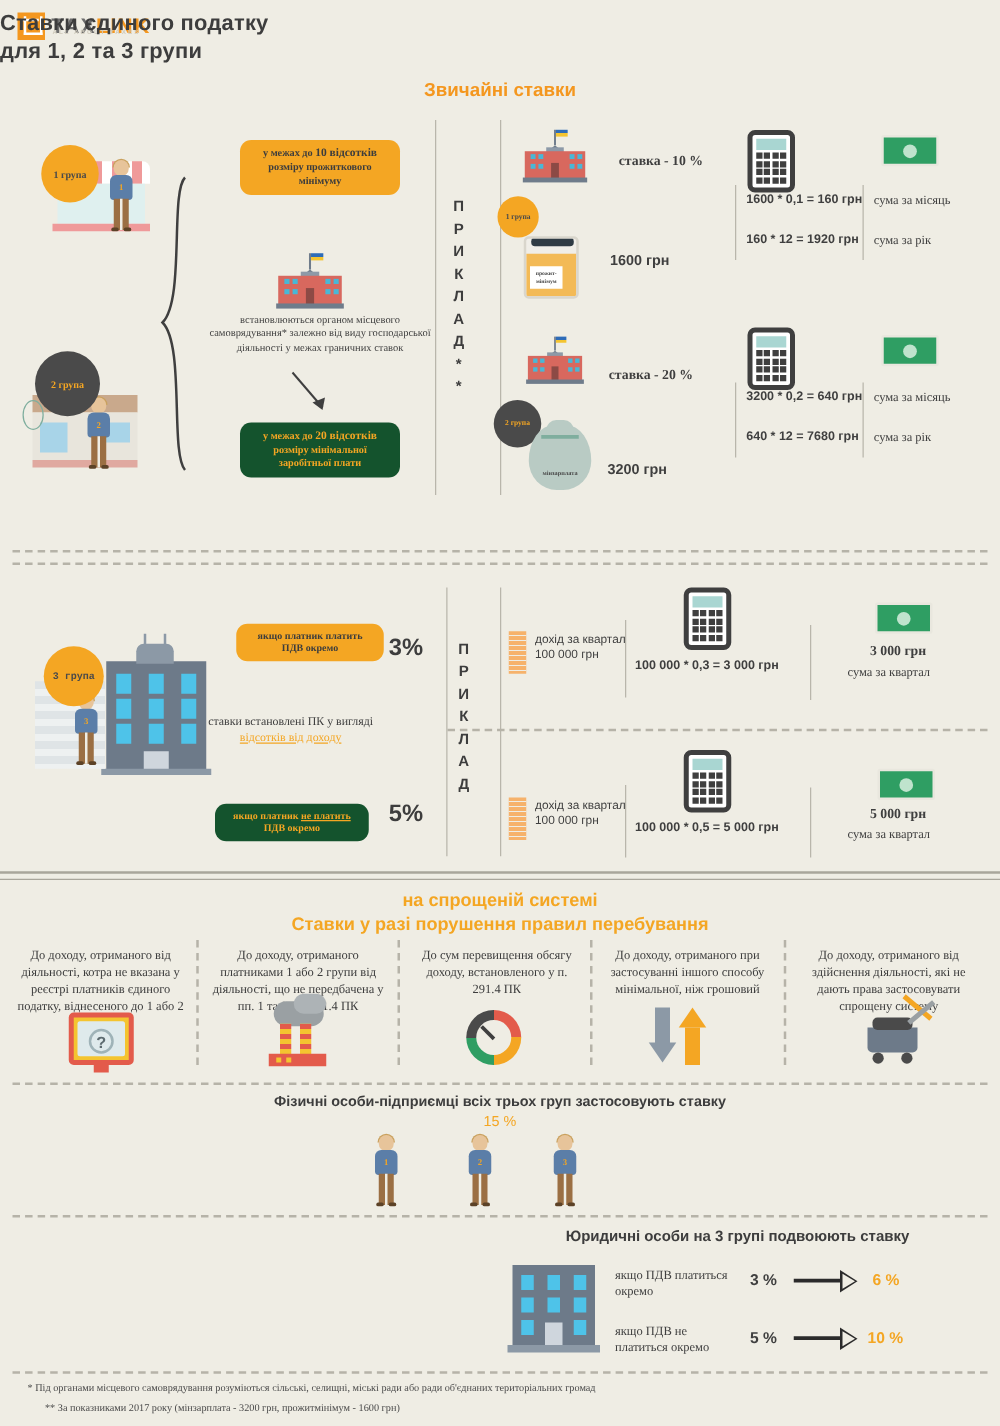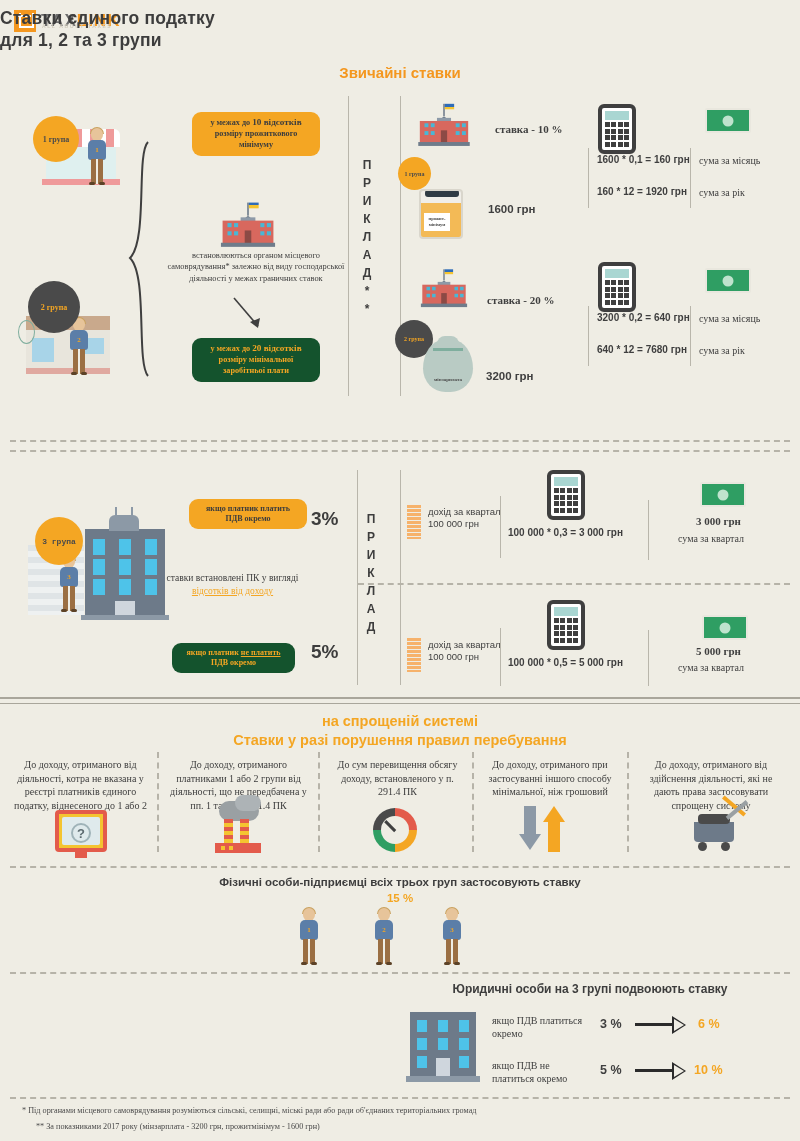--- a/index.html
+++ b/index.html
@@ -516,21 +516,21 @@
     <div style="position:absolute;left:8px;top:8px;width:32px;height:10px;background:#4a4a4a;border-radius:4px;"></div>
     <div style="position:absolute;left:8px;top:36px;width:9px;height:9px;border-radius:50%;background:#4a4a4a;"></div>
     <div style="position:absolute;left:31px;top:36px;width:9px;height:9px;border-radius:50%;background:#4a4a4a;"></div>
     <div style="position:absolute;left:30px;top:-2px;width:28px;height:4px;background:#f4a623;transform:rotate(40deg);"></div>
     <div style="position:absolute;left:34px;top:2px;width:26px;height:4px;background:#9aa0a3;transform:rotate(-40deg);"></div>
   </div>
 
   <div class="dashed-h" style="left:10px; top:866px; width:780px;"></div>
 
   <div style="position:absolute;left:0;right:0;top:876px;text-align:center;font-size:11.5px;font-weight:bold;color:#3d3d3d;">Фізичні особи-підприємці всіх трьох груп застосовують ставку</div>
-  <div style="position:absolute;left:0;right:0;top:892px;text-align:center;font-size:11.5px;font-weight:bold;color:#f4a623;">15 %</div>
+  <div style="position:absolute;left:0;right:0;top:892px;text-align:center;font-size:11.5px;font-weight:normal;color:#f4a623;">15 %</div>
 
   <div class="person" style="left:298px; top:908px;">
     <div class="hair"></div>
       <div class="head"></div>
       <div class="torso"></div>
       <div class="num">1</div>
     <div class="legs"></div>
       <div class="shoe1"></div>
       <div class="shoe2"></div>
   </div>

